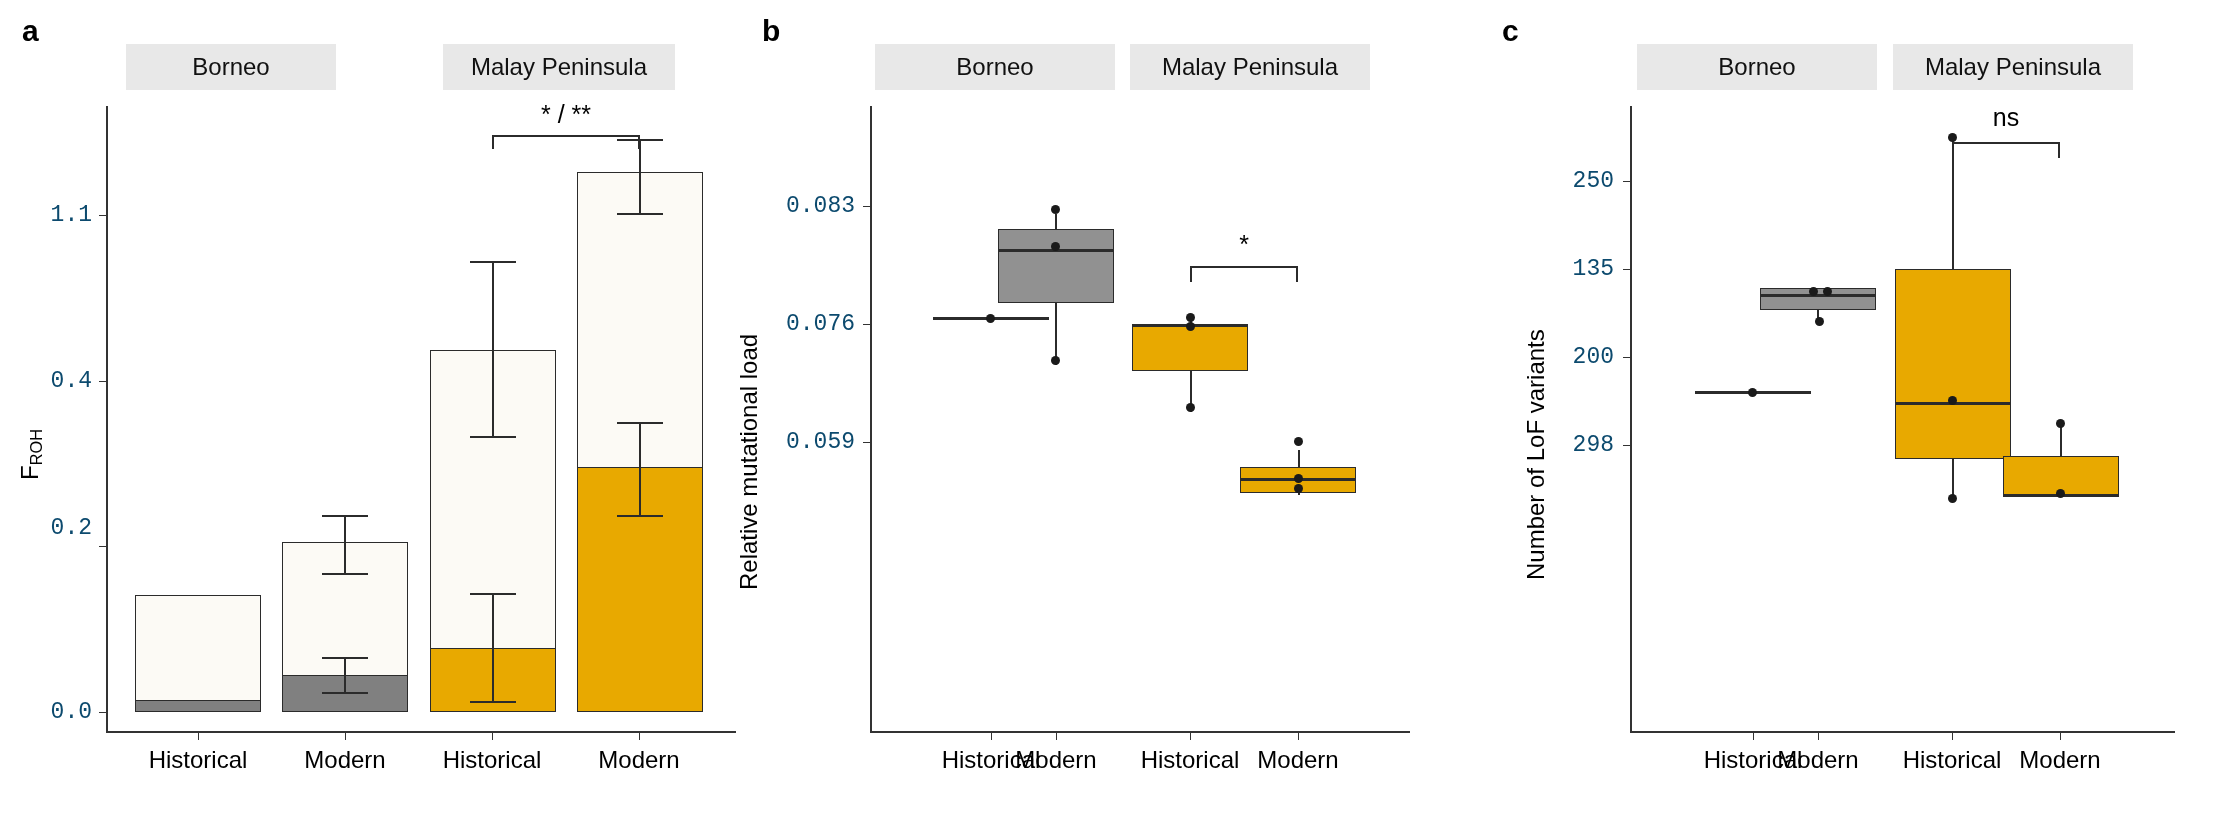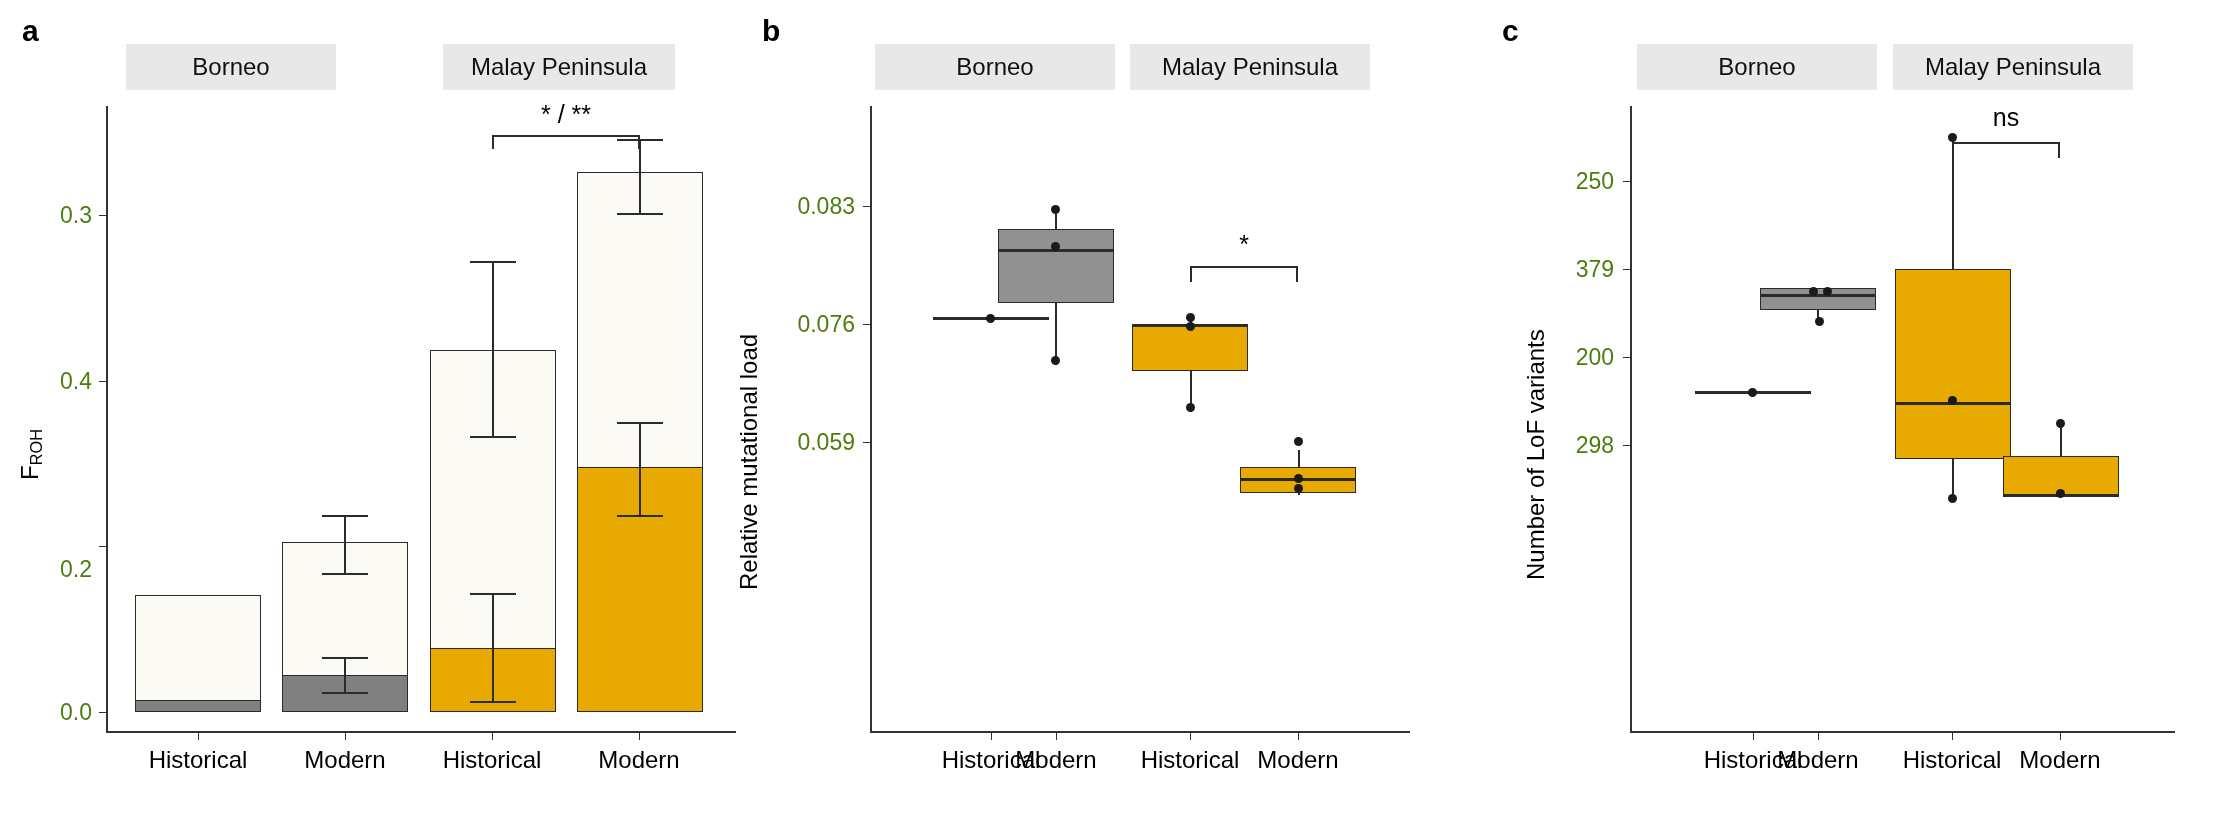--- a/index.html
+++ b/index.html
@@ -52,22 +52,23 @@
     height: 7px;
   }
   .tick-mark.horiz {
     width: 7px;
     height: 1px;
   }
   .tick-label-y {
     position: absolute;
     font-size: 23px;
     text-align: right;
-    color: #4d7c0f;
+    color: #0c4a6e;
     white-space: nowrap;
+    font-family: Liberation Mono, monospace;
   }
   .tick-label-x {
     position: absolute;
     font-size: 24px;
     text-align: center;
     color: #000;
     white-space: nowrap;
   }
   .axis-title-y {
     position: absolute;
@@ -156,25 +157,25 @@
     <div class="facet-strip" style="left:443px; top:44px; width:232px;">
       <span>Malay Peninsula</span>
     </div>
 
     <div class="axis-line" style="left:106px; top:106px; width:1.5px; height:626px;"></div>
     <div class="axis-line" style="left:106px; top:731px; width:630px; height:1.5px;"></div>
 
     <div class="tick-mark horiz" style="left:99px; top:712px;"></div>
     <div class="tick-label-y" style="left:24px; top:699px; width:68px;">0.0</div>
     <div class="tick-mark horiz" style="left:99px; top:546px;"></div>
-    <div class="tick-label-y" style="left:24px; top:556px; width:68px;">0.2</div>
+    <div class="tick-label-y" style="left:24px; top:515px; width:68px;">0.2</div>
     <div class="tick-mark horiz" style="left:99px; top:381px;"></div>
     <div class="tick-label-y" style="left:24px; top:368px; width:68px;">0.4</div>
     <div class="tick-mark horiz" style="left:99px; top:215px;"></div>
-    <div class="tick-label-y" style="left:24px; top:202px; width:68px;">0.3</div>
+    <div class="tick-label-y" style="left:24px; top:202px; width:68px;">1.1</div>
 
     <div class="axis-title-y" style="left:16px; top:480px;">
       <span>F</span><span class="sub">ROH</span>
     </div>
 
     <div class="bar" style="left:135px; top:595px; width:126px; height:117px; background:#FCFAF5;"></div>
     <div class="bar" style="left:135px; top:700px; width:126px; height:12px; background:#808080;"></div>
 
     <div class="bar" style="left:282px; top:542px; width:126px; height:170px; background:#FCFAF5;"></div>
     <div class="bar" style="left:282px; top:675px; width:126px; height:37px; background:#808080;"></div>
@@ -298,21 +299,21 @@
     <div class="facet-strip" style="left:413px; top:44px; width:240px;">
       <span>Malay Peninsula</span>
     </div>
 
     <div class="axis-line" style="left:150px; top:106px; width:1.5px; height:626px;"></div>
     <div class="axis-line" style="left:150px; top:731px; width:545px; height:1.5px;"></div>
 
     <div class="tick-mark horiz" style="left:143px; top:181px;"></div>
     <div class="tick-label-y" style="left:60px; top:168px; width:74px;">250</div>
     <div class="tick-mark horiz" style="left:143px; top:269px;"></div>
-    <div class="tick-label-y" style="left:60px; top:256px; width:74px;">379</div>
+    <div class="tick-label-y" style="left:60px; top:256px; width:74px;">135</div>
     <div class="tick-mark horiz" style="left:143px; top:357px;"></div>
     <div class="tick-label-y" style="left:60px; top:344px; width:74px;">200</div>
     <div class="tick-mark horiz" style="left:143px; top:445px;"></div>
     <div class="tick-label-y" style="left:60px; top:432px; width:74px;">298</div>
 
     <div class="axis-title-y" style="left:42px; top:580px;">Number of LoF variants</div>
 
     <div class="median" style="left:215px; top:391px; width:116px;"></div>
     <div class="point" style="left:268px; top:388px;"></div>
 

